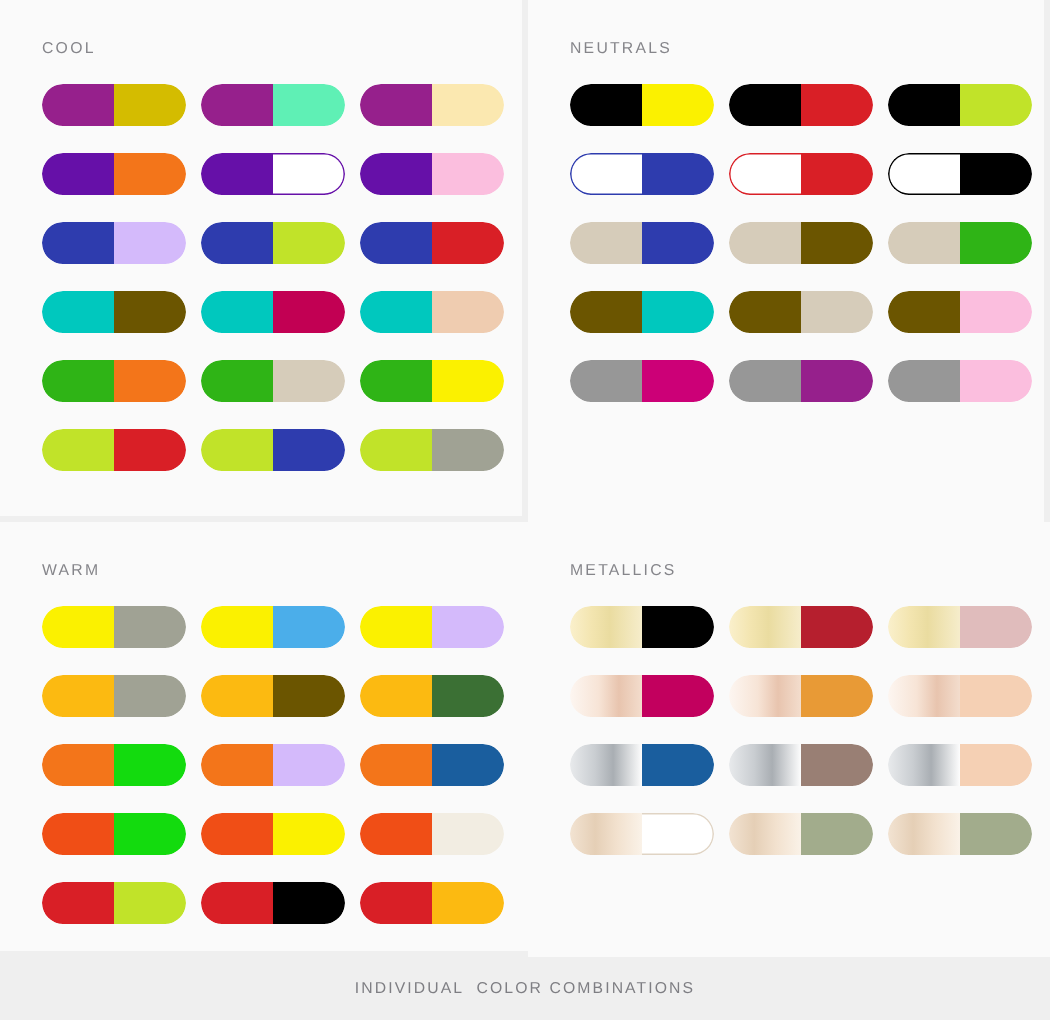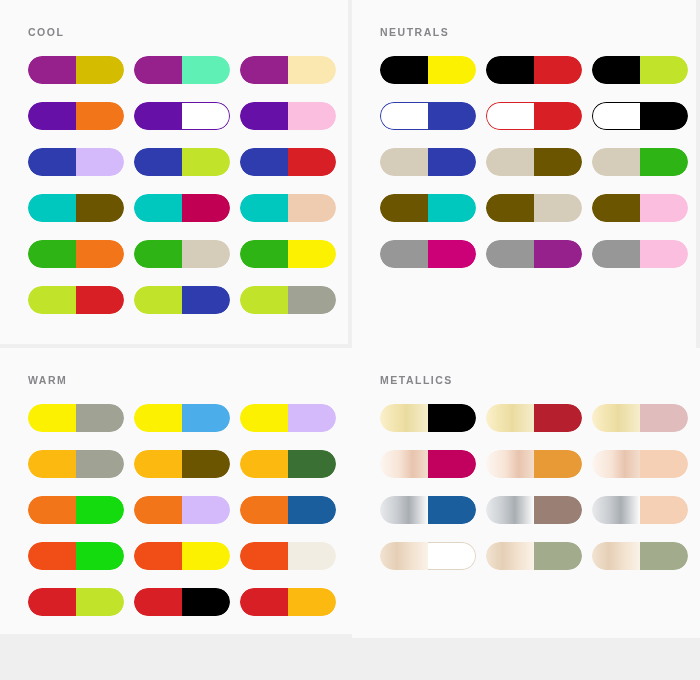--- a/index.html
+++ b/index.html
@@ -47,21 +47,21 @@
   .card.c-neutrals  { border-right: 4px solid #efefef; }
   .card.c-metallics { }
 
   .card-title {
     position: absolute;
     left: 28px;
     top: 26px;
     font-size: 10.5px;
     letter-spacing: 1.5px;
     color: #85858a;
-    font-weight: 700;
+    font-weight: 400;
     text-transform: uppercase;
     white-space: nowrap;
     text-align: center;
   }
 
   .rows {
     position: absolute;
     left: 28px;
     top: 56px;
     right: 10px;
@@ -439,14 +439,17 @@
             <div class="pill">
               <div class="half left" style="background-image: linear-gradient(90deg, rgb(242, 227, 210) 0%, rgb(229, 207, 182) 35%, rgb(242, 225, 206) 65%, rgb(250, 242, 232) 100%);"></div>
               <div class="half right" style="background-color: rgb(162, 172, 140);"></div>
             </div>
           </div>
         </div>
     </section>
 
   </div>
 
+  <div class="footer">
+    <span class="footer-label">INDIVIDUAL  COLOR COMBINATIONS</span>
+  </div>
 
 </div>
 
 </body></html>

